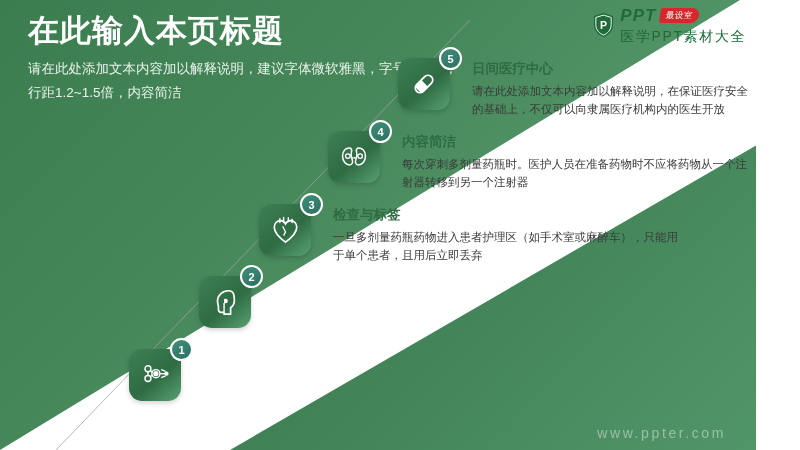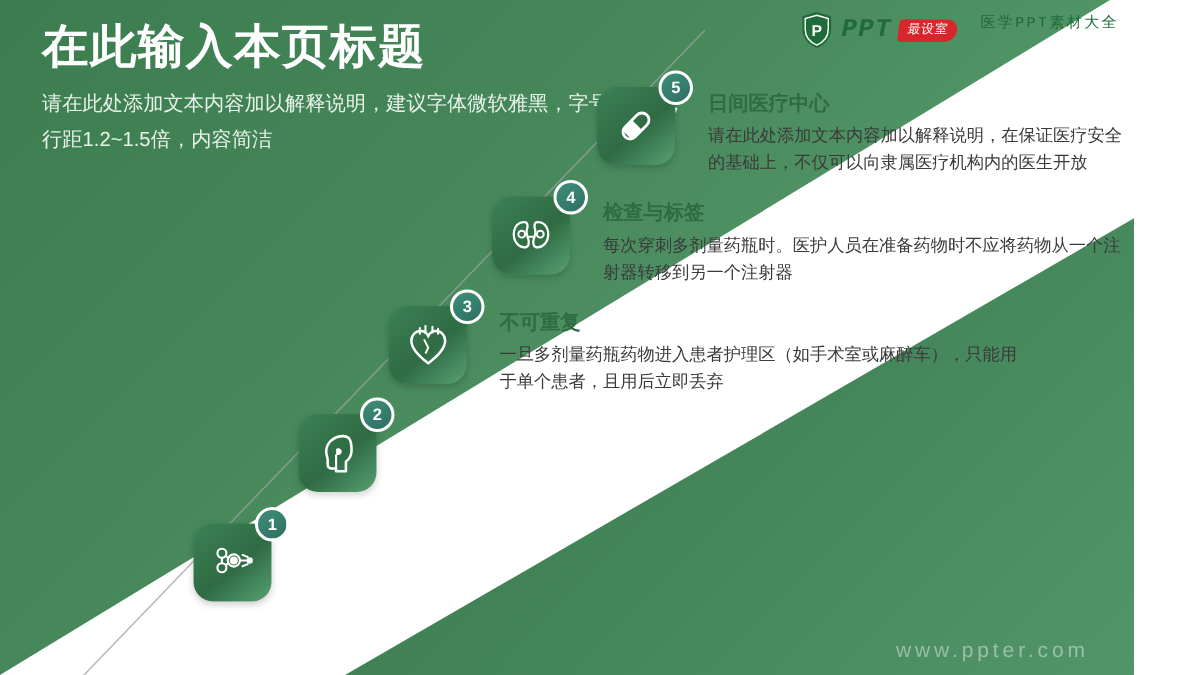--- a/index.html
+++ b/index.html
@@ -34,33 +34,33 @@
     color:#ffffff;font-size:31px;font-weight:bold;letter-spacing:1px;
     line-height:1.1;margin:0 0 9px 0;
   }
   .subtitle{
     color:#e8f2ea;font-size:13.5px;line-height:1.75;margin:0;font-weight:normal;
   }
 
   
   .logo{position:absolute;right:10px;top:7px;display:flex;align-items:center;gap:5px;}
   .logo-shield{width:23px;height:26px;flex:0 0 auto;}
-  .logo-textwrap{display:flex;flex-direction:row;gap:16px;font-family:Liberation Mono, monospace;}
+  .logo-textwrap{display:flex;flex-direction:column;gap:5px;}
   .logo-row1{display:flex;align-items:center;gap:4px;}
   .logo-ppt{
     color:#1f6b3a;font-size:17px;font-weight:bold;font-style:italic;letter-spacing:1px;
     line-height:1;
   }
   .logo-badge{
     background:#d8262c;color:#ffffff;font-size:8.5px;line-height:1;
     padding:3px 6px 3px 6px;border-radius:3px 9px 9px 3px;letter-spacing:0.5px;
     transform:skewX(-8deg);
   }
   .logo-sub{
-    color:#1f6b3a;font-size:10px;letter-spacing:1.6px;line-height:1;
+    color:#1f6b3a;font-size:14px;letter-spacing:1.6px;line-height:1;
   }
 
   
   .connector{position:absolute;left:0;top:0;width:800px;height:450px;pointer-events:none;}
 
   
   .item{position:absolute;display:flex;align-items:flex-start;}
   .icon-box{
     position:relative;width:52px;height:52px;border-radius:13px;
     background:linear-gradient(140deg,#3d8155 0%,#2f6b43 55%,#58a173 100%);
@@ -145,36 +145,36 @@
       <svg width="30" height="28" viewBox="0 0 34 30">
         <path d="M13 5 c-5 -1 -9 3 -9 9 c0 6 4 10 8 10 c3 0 4 -3 3 -6 c-1 -3 -2 -5 -1 -8 c0.6 -2 0.6 -4 -1 -5 z" fill="none" stroke="#ffffff" stroke-width="1.7"></path>
         <path d="M21 5 c5 -1 9 3 9 9 c0 6 -4 10 -8 10 c-3 0 -4 -3 -3 -6 c1 -3 2 -5 1 -8 c-0.6 -2 -0.6 -4 1 -5 z" fill="none" stroke="#ffffff" stroke-width="1.7"></path>
         <circle cx="10" cy="14" r="2.6" fill="none" stroke="#ffffff" stroke-width="1.5"></circle>
         <circle cx="24" cy="14" r="2.6" fill="none" stroke="#ffffff" stroke-width="1.5"></circle>
         <path d="M15 16 h4" stroke="#ffffff" stroke-width="1.5"></path>
       </svg>
       <span class="badge">4</span>
     </div>
     <div class="item-text">
-      <p class="item-title">检查与标签</p>
+      <p class="item-title">内容简洁</p>
       <p class="item-desc wide">每次穿刺多剂量药瓶时。医护人员在准备药物时不应将药物从一个注射器转移到另一个注射器</p>
     </div>
   </div>
 
   <div class="item" style="left:259px;top:204px;">
     <div class="icon-box">
       <svg width="29" height="30" viewBox="0 0 30 32">
         <path d="M15 29 C7 23 3 18 3 13 C3 9 6 6 9.5 6 C12 6 14 7.5 15 9.5 C16 7.5 18 6 20.5 6 C24 6 27 9 27 13 C27 18 23 23 15 29 Z" fill="none" stroke="#ffffff" stroke-width="1.8"></path>
         <path d="M9 4 v4 M13 2.5 v5 M18 3 v4 M22 4.5 v3.5" stroke="#ffffff" stroke-width="1.5" stroke-linecap="round"></path>
         <path d="M12 12 l3 6 l-2 4" fill="none" stroke="#ffffff" stroke-width="1.4"></path>
       </svg>
       <span class="badge">3</span>
     </div>
     <div class="item-text">
-      <p class="item-title">不可重复</p>
+      <p class="item-title">检查与标签</p>
       <p class="item-desc wide">一旦多剂量药瓶药物进入患者护理区（如手术室或麻醉车），只能用于单个患者，且用后立即丢弃</p>
     </div>
   </div>
 
   <div class="item" style="left:199px;top:276px;">
     <div class="icon-box">
       <svg width="28" height="30" viewBox="0 0 28 32">
         <path d="M18 4 C11 4 6 9 6 15 C6 18 7 19 7 21 L7 24 C7 26 8 27 10 27 L13 27 L13 29 L20 29 L20 22 C23 20 24 17 24 14 C24 8 23 4 18 4 Z" fill="none" stroke="#ffffff" stroke-width="1.8" stroke-linejoin="round"></path>
         <path d="M13 13 c2 -1 4 0 4 2 c0 2 -2 3 -4 2 z" fill="#ffffff"></path>
         <path d="M13 17 v10" stroke="#ffffff" stroke-width="1.5"></path>

